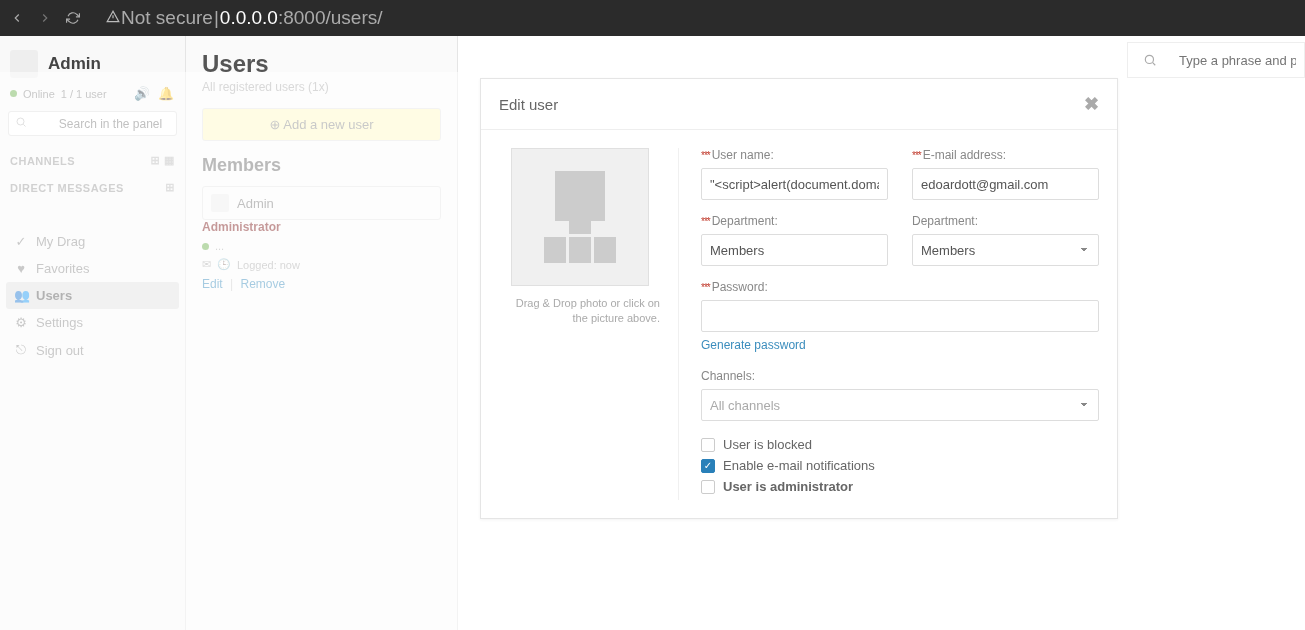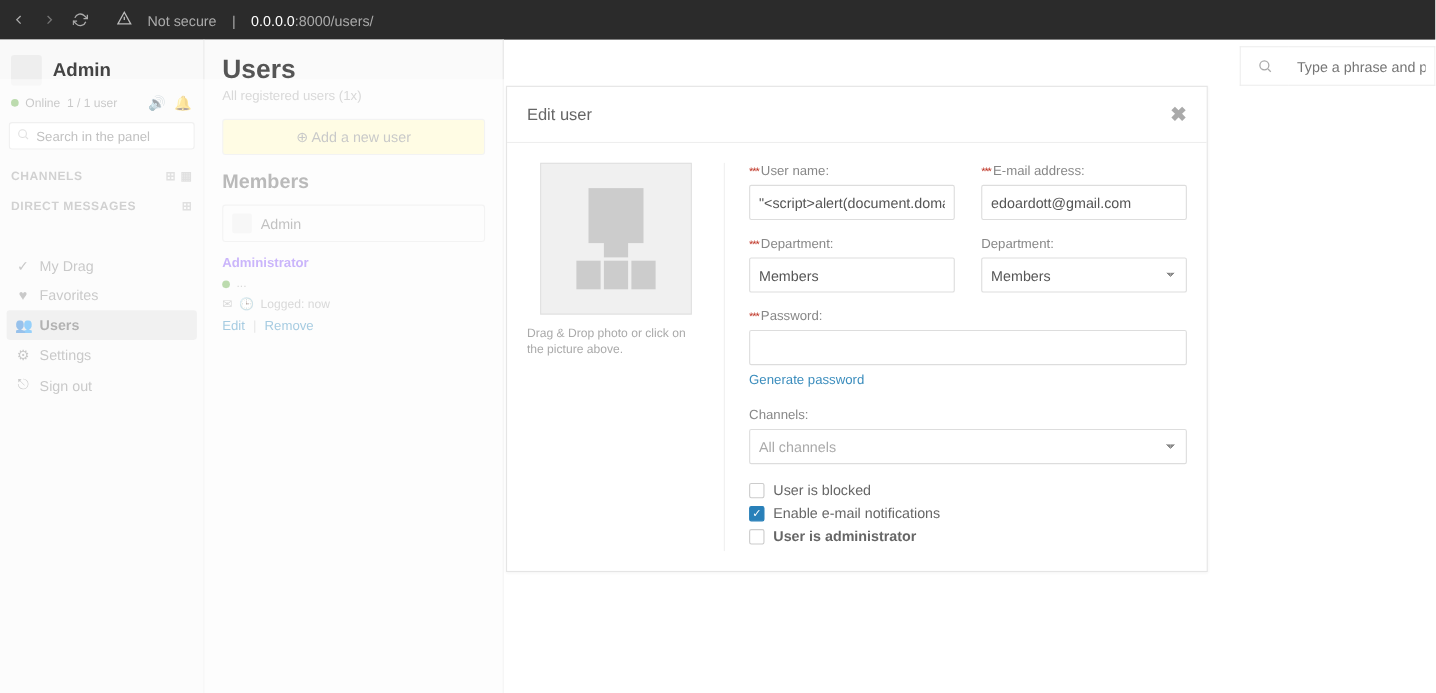--- a/index.html
+++ b/index.html
@@ -1,71 +1,71 @@
 <!DOCTYPE html>
 <html><head>
 <meta charset="utf-8">
 <style>
 * { box-sizing: border-box; margin: 0; padding: 0; font-family: -apple-system, BlinkMacSystemFont, "Segoe UI", Helvetica, Arial, sans-serif; }
 body { width: 1305px; height: 630px; background: #fff; overflow: hidden; position: relative; }
 
 
 .browser-bar { height: 36px; background: #2b2b2b; display: flex; align-items: center; padding: 0 8px; gap: 10px; color: #bbb; }
 .nav-btn { width: 18px; height: 18px; display: flex; align-items: center; justify-content: center; cursor: pointer; opacity: 0.8; }
-.url-wrap { display: flex; align-items: flex-end; gap: 14px; margin-left: 14px; font-size: 13px; }
+.url-wrap { display: flex; align-items: center; gap: 1px; margin-left: 14px; font-size: 19px; }
 .url-secure-icon { font-size: 12px; }
 .url-part-dim { color: #aaa; }
 .url-part-bright { color: #fff; }
 
 
 .app { display: flex; height: calc(100% - 36px); position: relative; }
 
 
 .sidebar { width: 186px; background: #f9f9f9; border-right: 1px solid #e5e5e5; padding: 8px 6px; }
 .profile { display: flex; align-items: center; gap: 10px; padding: 6px 4px; }
 .avatar-sm { width: 28px; height: 28px; background: #eee; border-radius: 3px; }
 .username { font-size: 17px; font-weight: 600; color: #444; }
 .status-row { font-size: 11px; color: #888; display: flex; align-items: center; gap: 6px; padding: 2px 4px; }
 .status-dot { width: 7px; height: 7px; border-radius: 50%; background: #6ab04c; display: inline-block; }
 .status-icons { margin-left: auto; display: flex; gap: 8px; color: #f5b041; font-size: 13px; }
 .search-side { margin: 8px 2px; display: flex; align-items: center; background: #fff; border: 1px solid #ddd; border-radius: 3px; padding: 4px 6px; }
-.search-side input { border: none; outline: none; font-size: 12px; flex: 1; background: transparent; color: #999; }
+.search-side input { border: none; outline: none; font-size: 12px; flex: 1; background: transparent; color: #999; text-align: center; }
 .side-section { font-size: 11px; color: #999; font-weight: 600; letter-spacing: 0.5px; padding: 10px 4px 4px; display: flex; justify-content: space-between; align-items: center; }
 .side-section-icons { display: flex; gap: 4px; font-size: 11px; color: #bbb; }
 .nav-item { display: flex; align-items: center; gap: 8px; padding: 6px 8px; font-size: 13px; color: #888; cursor: pointer; border-radius: 3px; }
 .nav-item.active { background: #e0e0e0; color: #555; font-weight: 600; }
 .nav-icon { width: 14px; text-align: center; font-size: 13px; }
 
 
 .mid { width: 272px; background: #fafafa; border-right: 1px solid #e5e5e5; padding: 14px 16px; }
 .mid h1 { font-size: 24px; color: #555; font-weight: 700; }
 .mid-sub { font-size: 12px; color: #aaa; margin-top: 2px; }
 .add-user-bar { margin: 14px 0; background: #fef9c3; border: 1px solid #e5e5e5; border-radius: 3px; padding: 8px; text-align: center; font-size: 13px; color: #888; cursor: pointer; }
 .mid h2 { font-size: 18px; color: #666; font-weight: 600; margin-top: 10px; }
 .member-row { margin-top: 10px; border: 1px solid #e5e5e5; border-radius: 3px; padding: 7px 8px; display: flex; align-items: center; gap: 8px; font-size: 13px; color: #777; }
 .member-av { width: 18px; height: 18px; background: #eee; border-radius: 2px; }
-.meta-title { font-size: 12px; font-weight: 600; color: #8b5cf6; margin-top: 12px; }
+.meta-title { font-size: 12px; font-weight: 600; color: #7f1d1d; }
 .meta-line { font-size: 11px; color: #aaa; display: flex; align-items: center; gap: 6px; margin-top: 6px; }
 .meta-dot { width: 7px; height: 7px; border-radius: 50%; background: #6ab04c; }
 .meta-actions { font-size: 12px; margin-top: 6px; }
 .meta-actions .link { color: #3b8dbd; cursor: pointer; }
 .meta-actions .sep { color: #ccc; margin: 0 4px; }
 
 
 .top-right { position: absolute; right: 0; top: 0; height: 48px; display: flex; align-items: center; gap: 0; }
 .search-btn { width: 44px; height: 36px; border: 1px solid #eee; border-right: none; display: flex; align-items: center; justify-content: center; color: #aaa; }
 .search-input-top { height: 36px; width: 134px; border: 1px solid #eee; border-left: none; padding: 0 8px; font-size: 13px; color: #999; outline: none; }
 
 
-.modal { position: absolute; left: 460px; top: 42px; width: 638px; background: #fff; border: 1px solid #e5e5e5; box-shadow: 0 1px 3px rgba(0,0,0,.05); }
+.modal { position: absolute; left: 480px; top: 42px; width: 638px; background: #fff; border: 1px solid #e5e5e5; box-shadow: 0 1px 3px rgba(0,0,0,.05); }
 .modal-header { padding: 14px 18px; border-bottom: 1px solid #eee; display: flex; align-items: center; justify-content: space-between; }
 .modal-title { font-size: 15px; color: #666; }
 .modal-close { color: #aaa; cursor: pointer; font-size: 18px; font-weight: bold; }
 .modal-body { padding: 18px; display: flex; gap: 22px; }
-.photo-col { width: 180px; text-align: left; padding-right: 18px; border-right: 1px solid #f0f0f0; }
+.photo-col { width: 180px; text-align: right; padding-right: 18px; border-right: 1px solid #f0f0f0; }
 .photo-drop { width: 138px; height: 138px; margin: 0 auto; background: #f0f0f0; border: 1px solid #e0e0e0; display: flex; align-items: center; justify-content: center; color: #bbb; }
 .photo-placeholder { display: grid; grid-template-columns: repeat(3, 22px); grid-template-rows: 40px 20px 26px; gap: 3px; }
 .photo-placeholder div { background: #ccc; }
 .photo-hint { font-size: 11px; color: #aaa; margin-top: 10px; line-height: 1.4; }
 
 .form-col { flex: 1; }
 .form-row { display: flex; gap: 24px; margin-bottom: 14px; }
 .form-group { flex: 1; }
 .form-label { font-size: 12px; color: #888; margin-bottom: 6px; display: block; }
 .req { color: #c0392b; font-size: 10px; letter-spacing: -1px; margin-right: 2px; }

